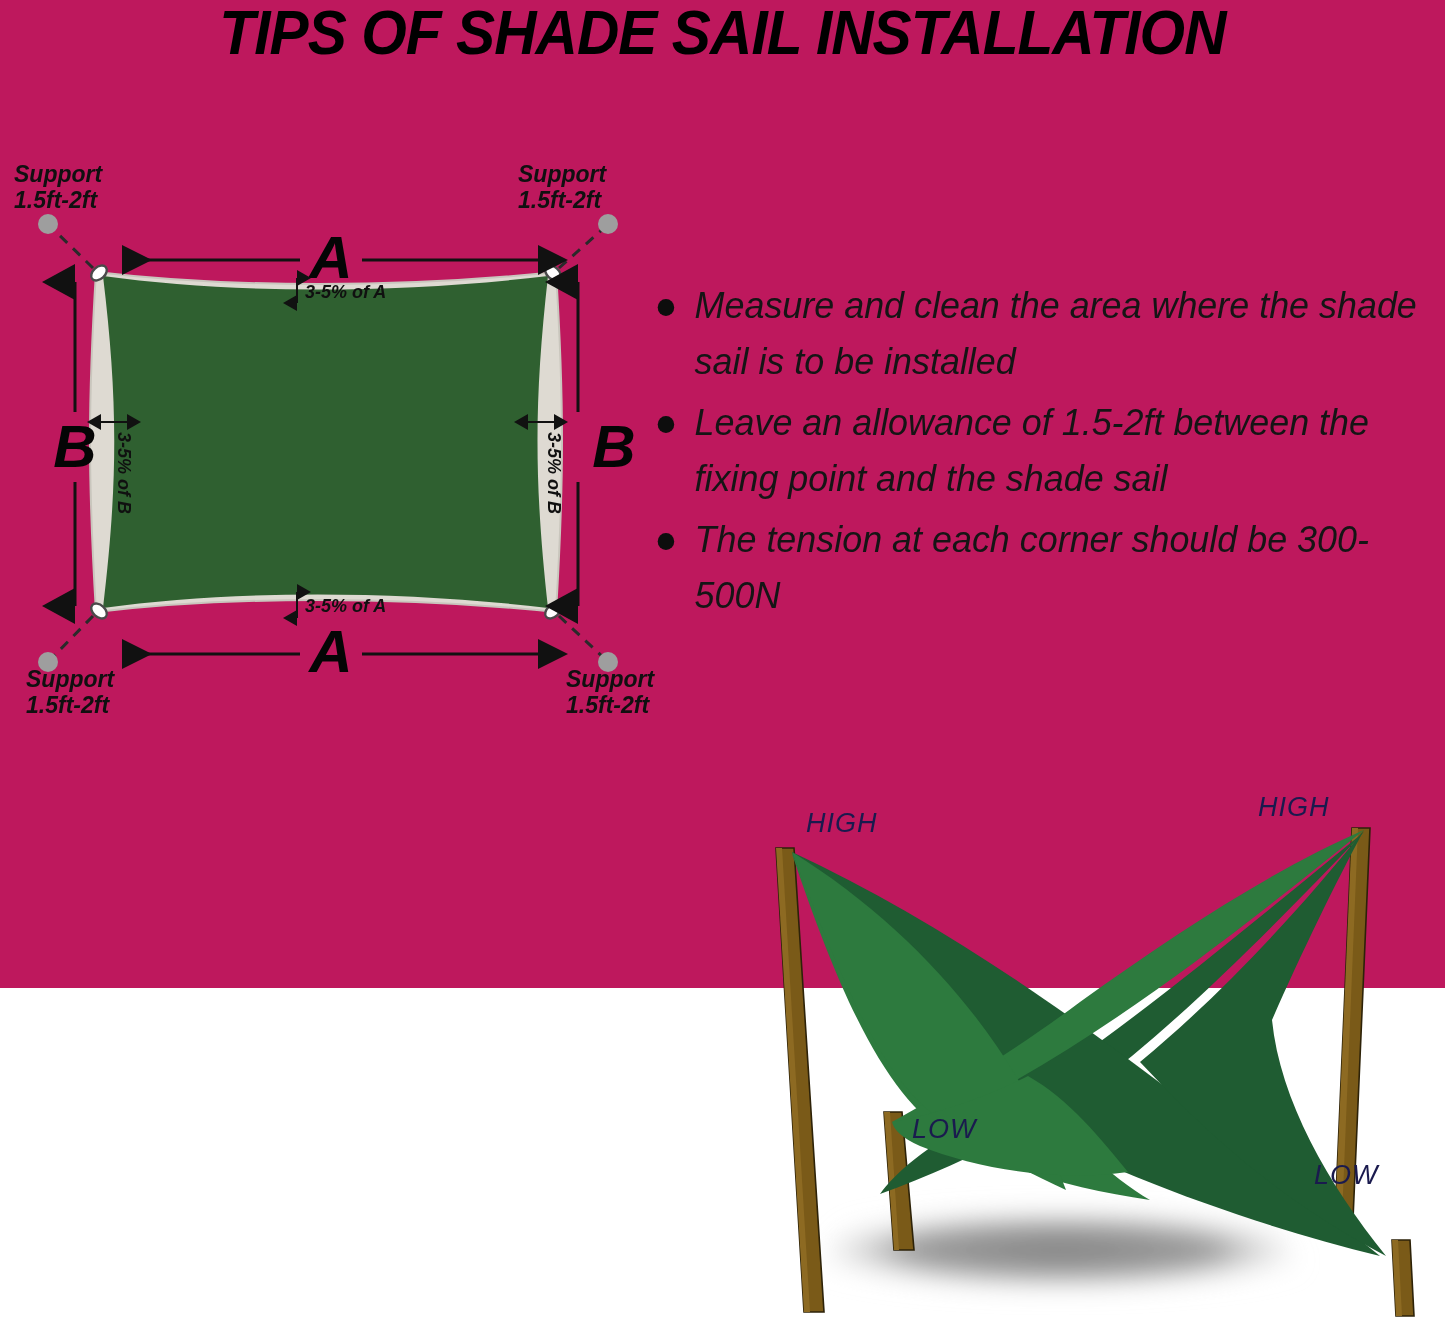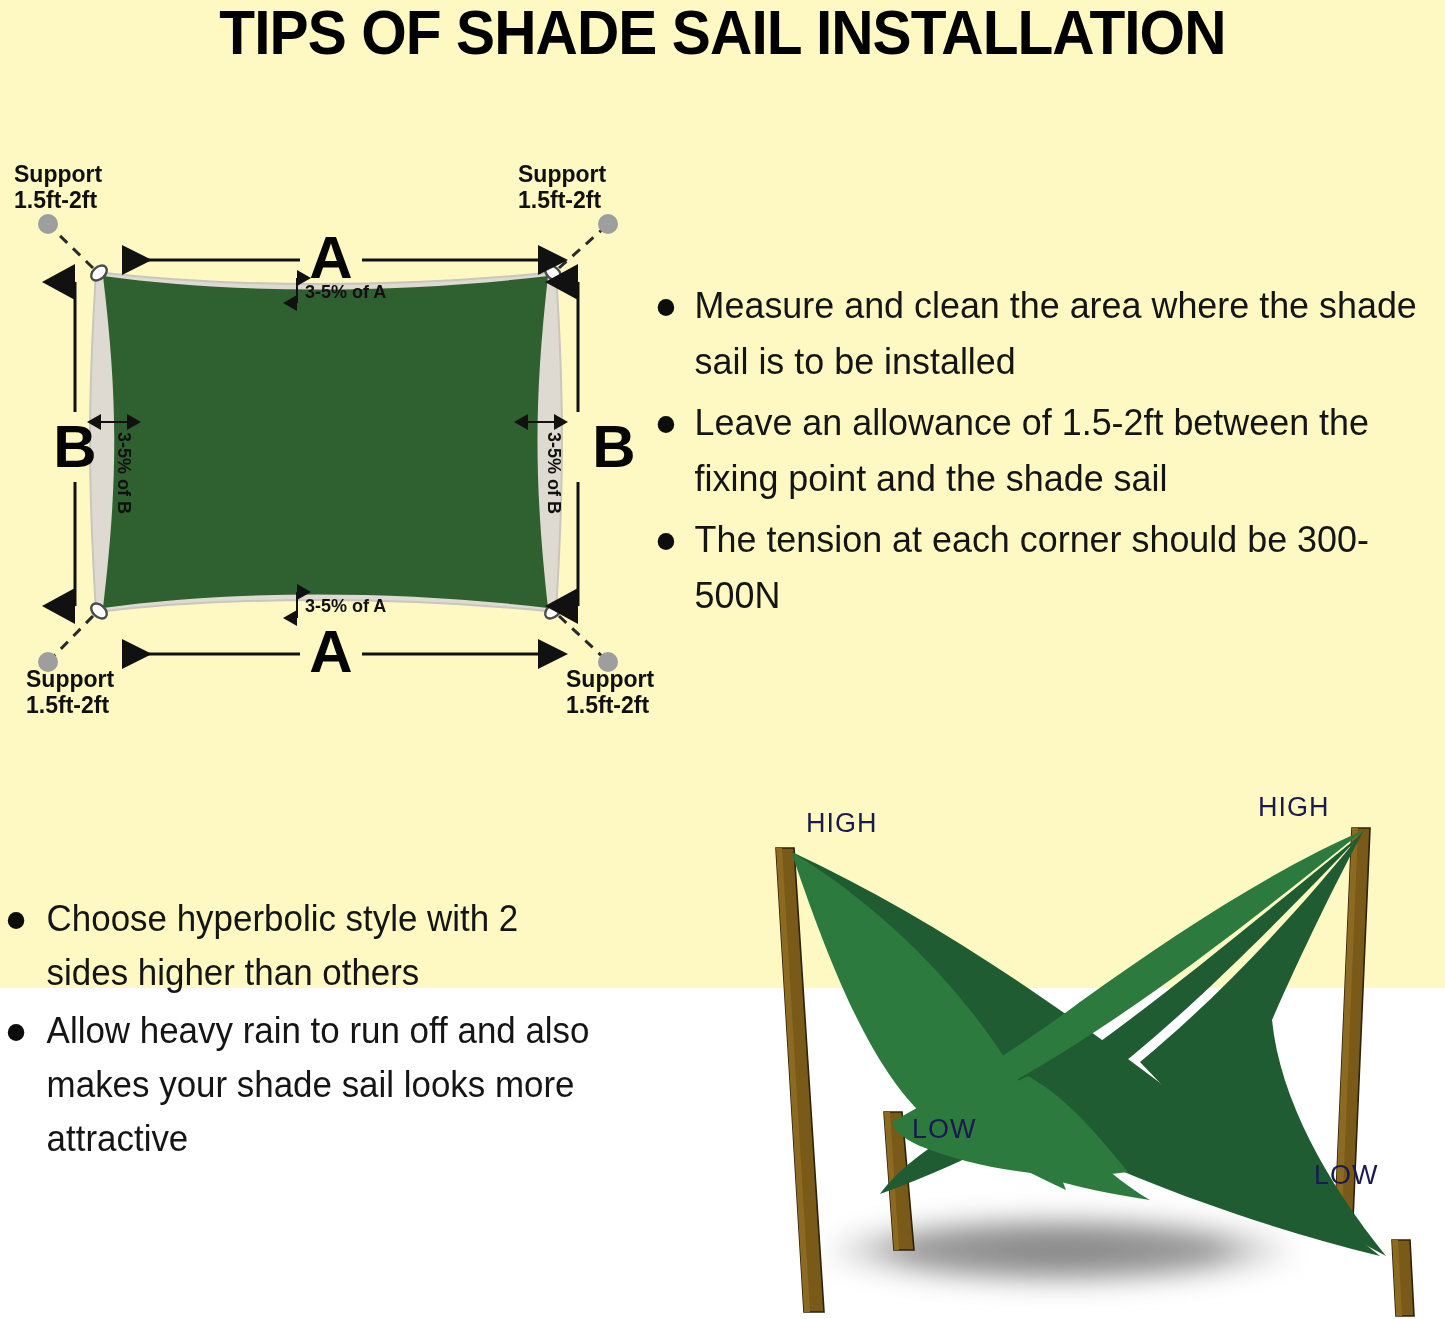--- a/index.html
+++ b/index.html
@@ -4,21 +4,21 @@
 <title>Tips of Shade Sail Installation</title>
 <style>
   html,body{margin:0;padding:0;background:#ffffff;}
   body{
     width:1445px;height:1319px;
     font-family:"DejaVu Sans", sans-serif;
     color:#111111;
     overflow:hidden;
     position:relative;
   }
-  .page{position:relative;width:1445px;height:988px;background:#fef9c3;}
+  .page{position:relative;width:1445px;height:988px;background:#be185d;font-style:italic;}
 
   
   .title{
     position:absolute;left:0;top:-4px;width:1445px;
     text-align:center;
     font-family:"Liberation Sans", sans-serif;
     font-weight:bold;
     font-size:63px;
     letter-spacing:-1px;
     transform:scaleX(0.93);
@@ -217,32 +217,20 @@
         <span class="dot"></span>
         <span>Leave an allowance of 1.5-2ft between the fixing point and the shade sail</span>
       </li>
       <li>
         <span class="dot"></span>
         <span>The tension at each corner should be 300-500N</span>
       </li>
     </ul>
   </div>
 
-  <div class="bullets-bottom">
-    <ul class="blist">
-      <li>
-        <span class="dot"></span>
-        <span>Choose hyperbolic style with 2 sides higher than others</span>
-      </li>
-      <li>
-        <span class="dot"></span>
-        <span>Allow heavy rain to run off and also makes your shade sail looks more attractive</span>
-      </li>
-    </ul>
-  </div>
 
   <div class="diagram-bottom">
     <svg width="785" height="549" viewBox="0 0 785 549" xmlns="http://www.w3.org/2000/svg">
       <defs>
         <radialGradient id="groundshadow" cx="50%" cy="50%" r="52%">
           <stop offset="0%" stop-color="#7e7e7e" stop-opacity="0.95"></stop>
           <stop offset="58%" stop-color="#8a8a8a" stop-opacity="0.85"></stop>
           <stop offset="100%" stop-color="#ffffff" stop-opacity="0"></stop>
         </radialGradient>
         <filter id="blurshadow" x="-25%" y="-40%" width="150%" height="190%">

